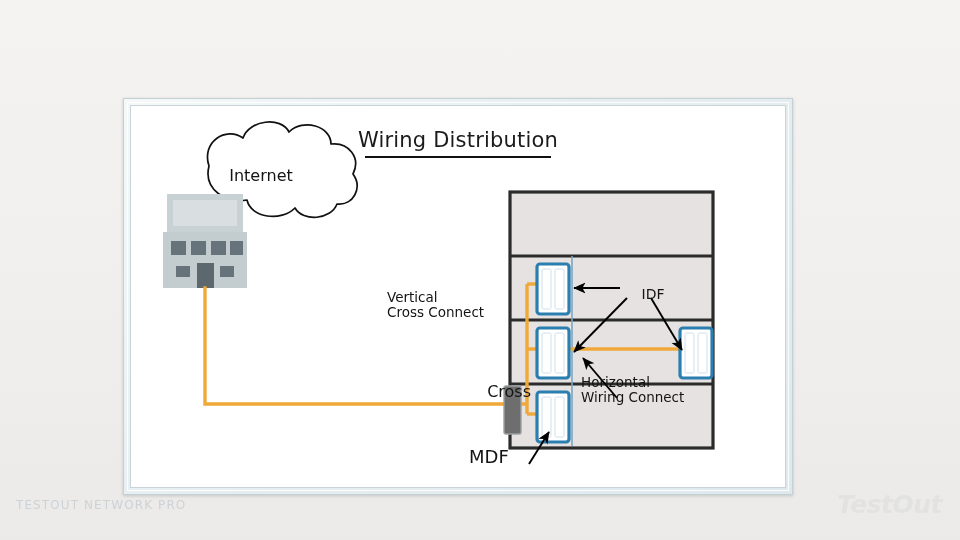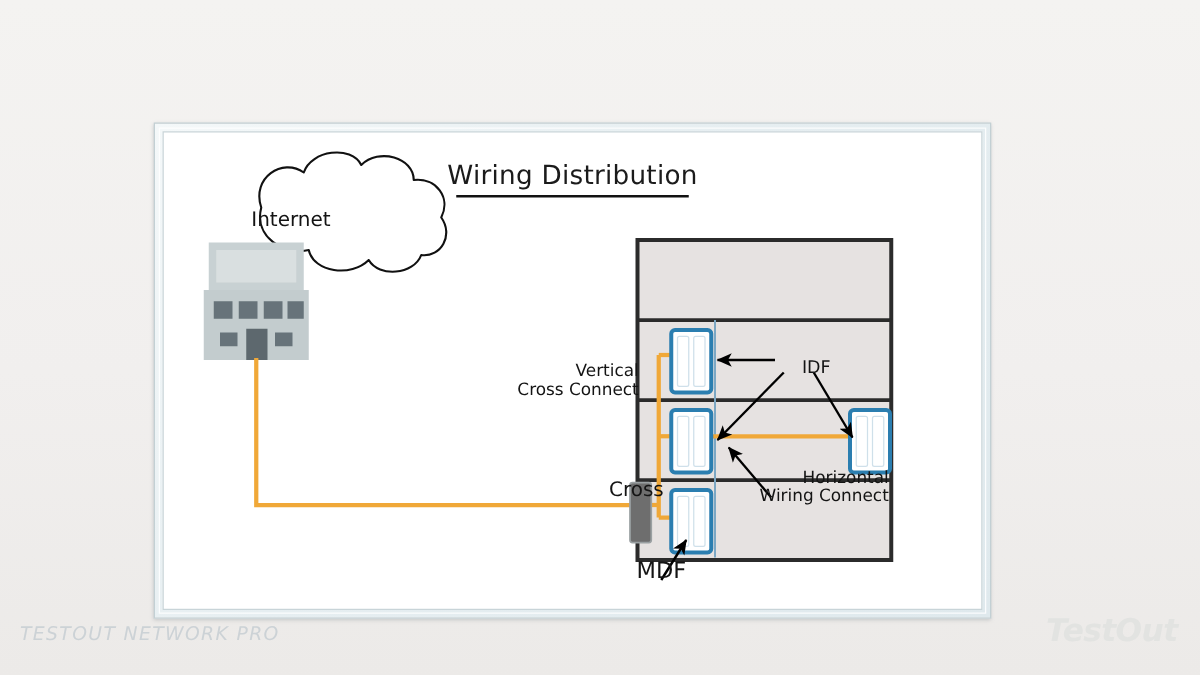--- a/index.html
+++ b/index.html
@@ -58,55 +58,55 @@
     left: 50%; top: 50px;
     transform: translateX(-50%);
     width: 186px; height: 2px;
     background: #111;
   }
   
   #internet-label {
     position: absolute;
     left: 70px; top: 60px;
     width: 120px;
+    text-align: center;
     font-size: 16px;
     color: #141414;
   }
   
   .diagram-label {
     position: absolute;
     font-size: 13.5px;
     color: #141414;
     line-height: 1.12;
-    text-align: right;
+    text-align: left;
     white-space: pre-line;
   }
   #label-vertical-cc { left: 256px; top: 184px; width: 124px; }
   #label-horizontal-cc { left: 450px; top: 269px; width: 130px; }
   #label-demarc {
     left: 280px; top: 277px; width: 120px;
     text-align: right; font-size: 16px;
   }
   #label-idf {
     left: 492px; top: 181px; width: 60px;
     text-align: center; font-size: 14px;
   }
   #label-mdf {
     left: 338px; top: 341px; width: 80px;
-    text-align: right; font-size: 18px;
+    text-align: left; font-size: 18px;
   }
   
   #footer-course {
     position: absolute;
     left: 16px; top: 498px;
-    font-size: 15px;
+    font-size: 12px;
     letter-spacing: 1.1px;
     color: #ccd2d6;
     font-family: "DejaVu Sans", sans-serif;
-    font-style: italic;
   }
   #footer-logo {
     position: absolute;
     right: 18px; top: 490px;
     font-size: 25px;
     font-weight: bold;
     font-style: italic;
     color: #e2e3e1;
     letter-spacing: -0.5px;
     font-family: "DejaVu Sans", sans-serif;

